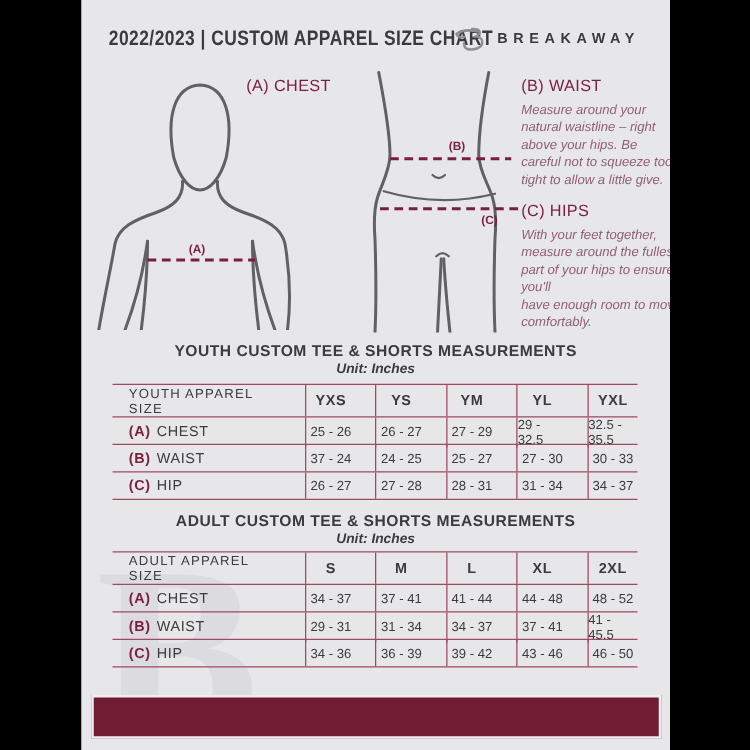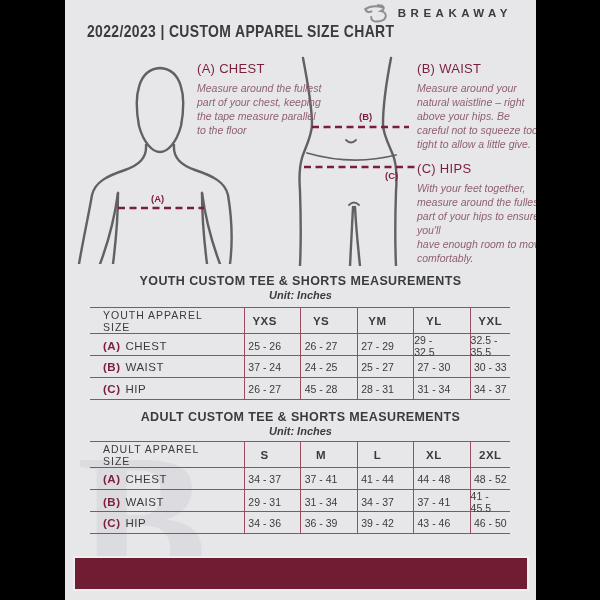--- a/index.html
+++ b/index.html
@@ -7,21 +7,21 @@
   body { background:#000; position:relative; overflow:hidden;
          font-family:"Liberation Sans", sans-serif; }
 
   .document { position:absolute; left:65px; top:0; width:471px; height:600px;
               background:var(--background,#e7e7e9); overflow:hidden; }
 
   
   .doc-title { position:absolute; left:22px; top:23px; font-size:15.5px; font-weight:800;
                letter-spacing:.4px; color:var(--text-dark,#3b3b3d);
                transform:scale(.9,1.08); transform-origin:left center; white-space:nowrap; }
-  .brand { position:absolute; right:24px; top:0; display:flex; align-items:center; gap:7px;text-align:center; }
+  .brand { position:absolute; right:24px; top:18px; display:flex; align-items:center; gap:7px;text-align:center; }
   .brand-name { font-size:11.5px; font-weight:700; letter-spacing:4.5px;
                 color:var(--text-dark,#2f2f31); }
   .logo-svg { display:block; }
   .logo-stroke { fill:none; stroke:var(--logo-gray,#8d8d93); stroke-width:2.6; stroke-linecap:round; }
 
   
   .guide-svg { position:absolute; }
   .fig-line { fill:none; stroke:var(--figure-outline,#606065); stroke-width:2.4; stroke-linecap:round; }
   .fig-thin { fill:none; stroke:var(--figure-outline,#606065); stroke-width:1.8; stroke-linecap:round; }
   .dash-line { stroke:var(--accent-maroon,#8c1f3c); stroke-width:2.3; stroke-dasharray:7 4.5; }
@@ -102,21 +102,20 @@
     <path class="fig-line" d="M74 151 C73 171 72 191 71 210"></path>
     <path class="fig-line" d="M76 151 C77 171 79 191 81 210"></path>
     <line class="dash-line" x1="33" y1="71" x2="130" y2="71"></line>
     <line class="dash-line" x1="25" y1="111" x2="139" y2="111"></line>
     <text class="marker" x="80" y="64">(B)</text>
     <text class="marker" x="106" y="123">(C)</text>
   </svg>
 
   <div class="guide-text" style="left:132px; top:61px; width:128px;">
     <div class="guide-heading">(A) CHEST</div>
-    <div class="guide-desc">Measure around the fullest part of your chest, keeping the tape measure parallel to the floor</div>
   </div>
   <div class="guide-text" style="left:352px; top:61px; width:122px;">
     <div class="guide-heading">(B) WAIST</div>
     <div class="guide-desc">Measure around your natural waistline – right above your hips. Be careful not to squeeze too tight to allow a little give.</div>
   </div>
   <div class="guide-text" style="left:352px; top:161px; width:128px;">
     <div class="guide-heading">(C) HIPS</div>
     <div class="guide-desc">With your feet together, measure around the fullest part of your hips to ensure you'll
 have enough room to move comfortably.</div>
   </div>
@@ -153,21 +152,21 @@
       <div class="t-cell">25 - 27</div>
       <div class="t-cell">27 - 30</div>
       <div class="t-cell">30 - 33</div>
     </div>
     <div class="t-row">
       <div class="t-label-cell">
         <span class="t-prefix">(C)</span>
         <span>HIP</span>
       </div>
       <div class="t-cell">26 - 27</div>
-      <div class="t-cell">45 - 28</div>
+      <div class="t-cell">27 - 28</div>
       <div class="t-cell">28 - 31</div>
       <div class="t-cell">31 - 34</div>
       <div class="t-cell">34 - 37</div>
     </div>
   </div>
 
   <div class="section-title" style="top:410px;">ADULT CUSTOM TEE &amp; SHORTS MEASUREMENTS</div>
   <div class="section-unit" style="top:425px;">Unit: Inches</div>
   <div class="size-table" style="top:441px;">
     <div class="t-row t-head">

